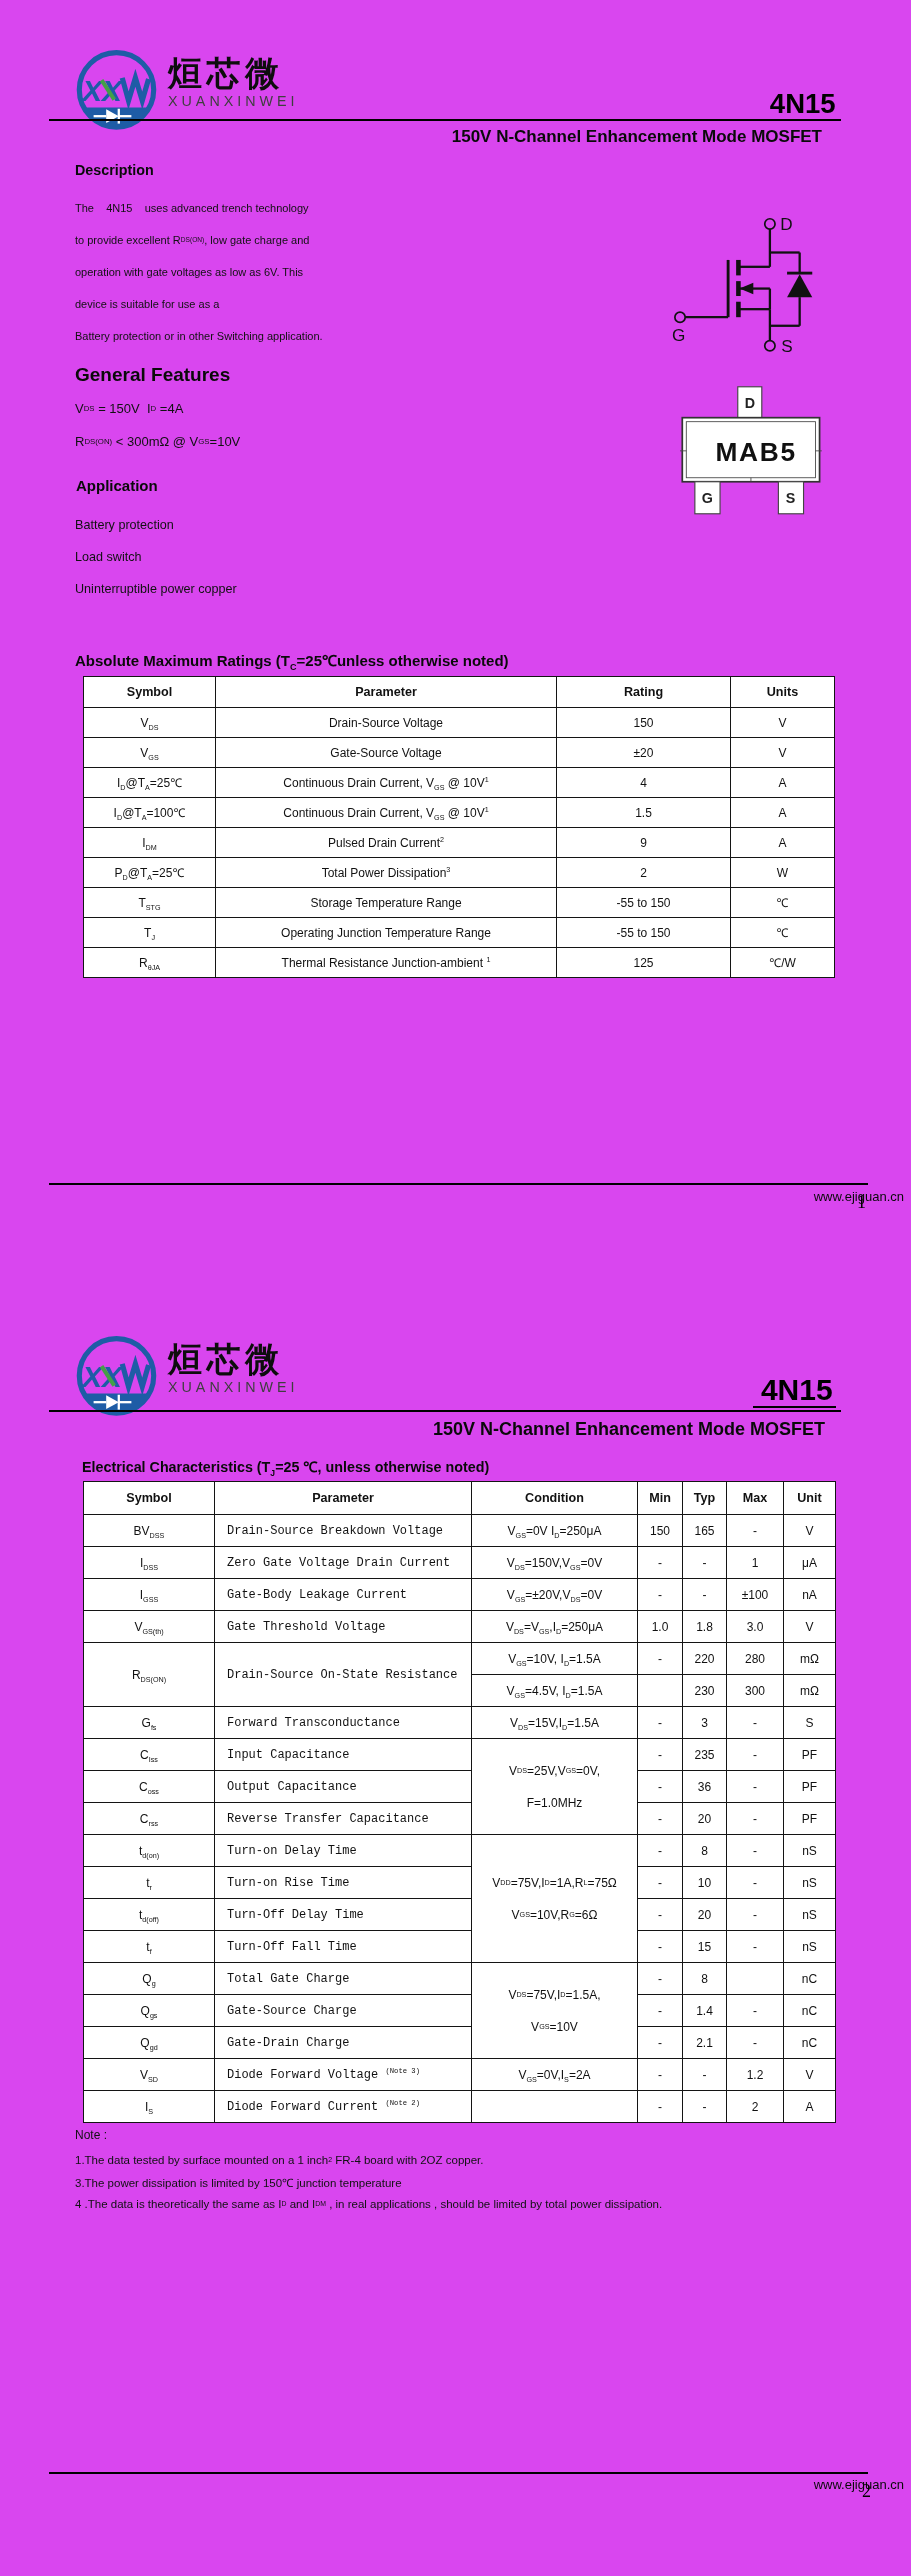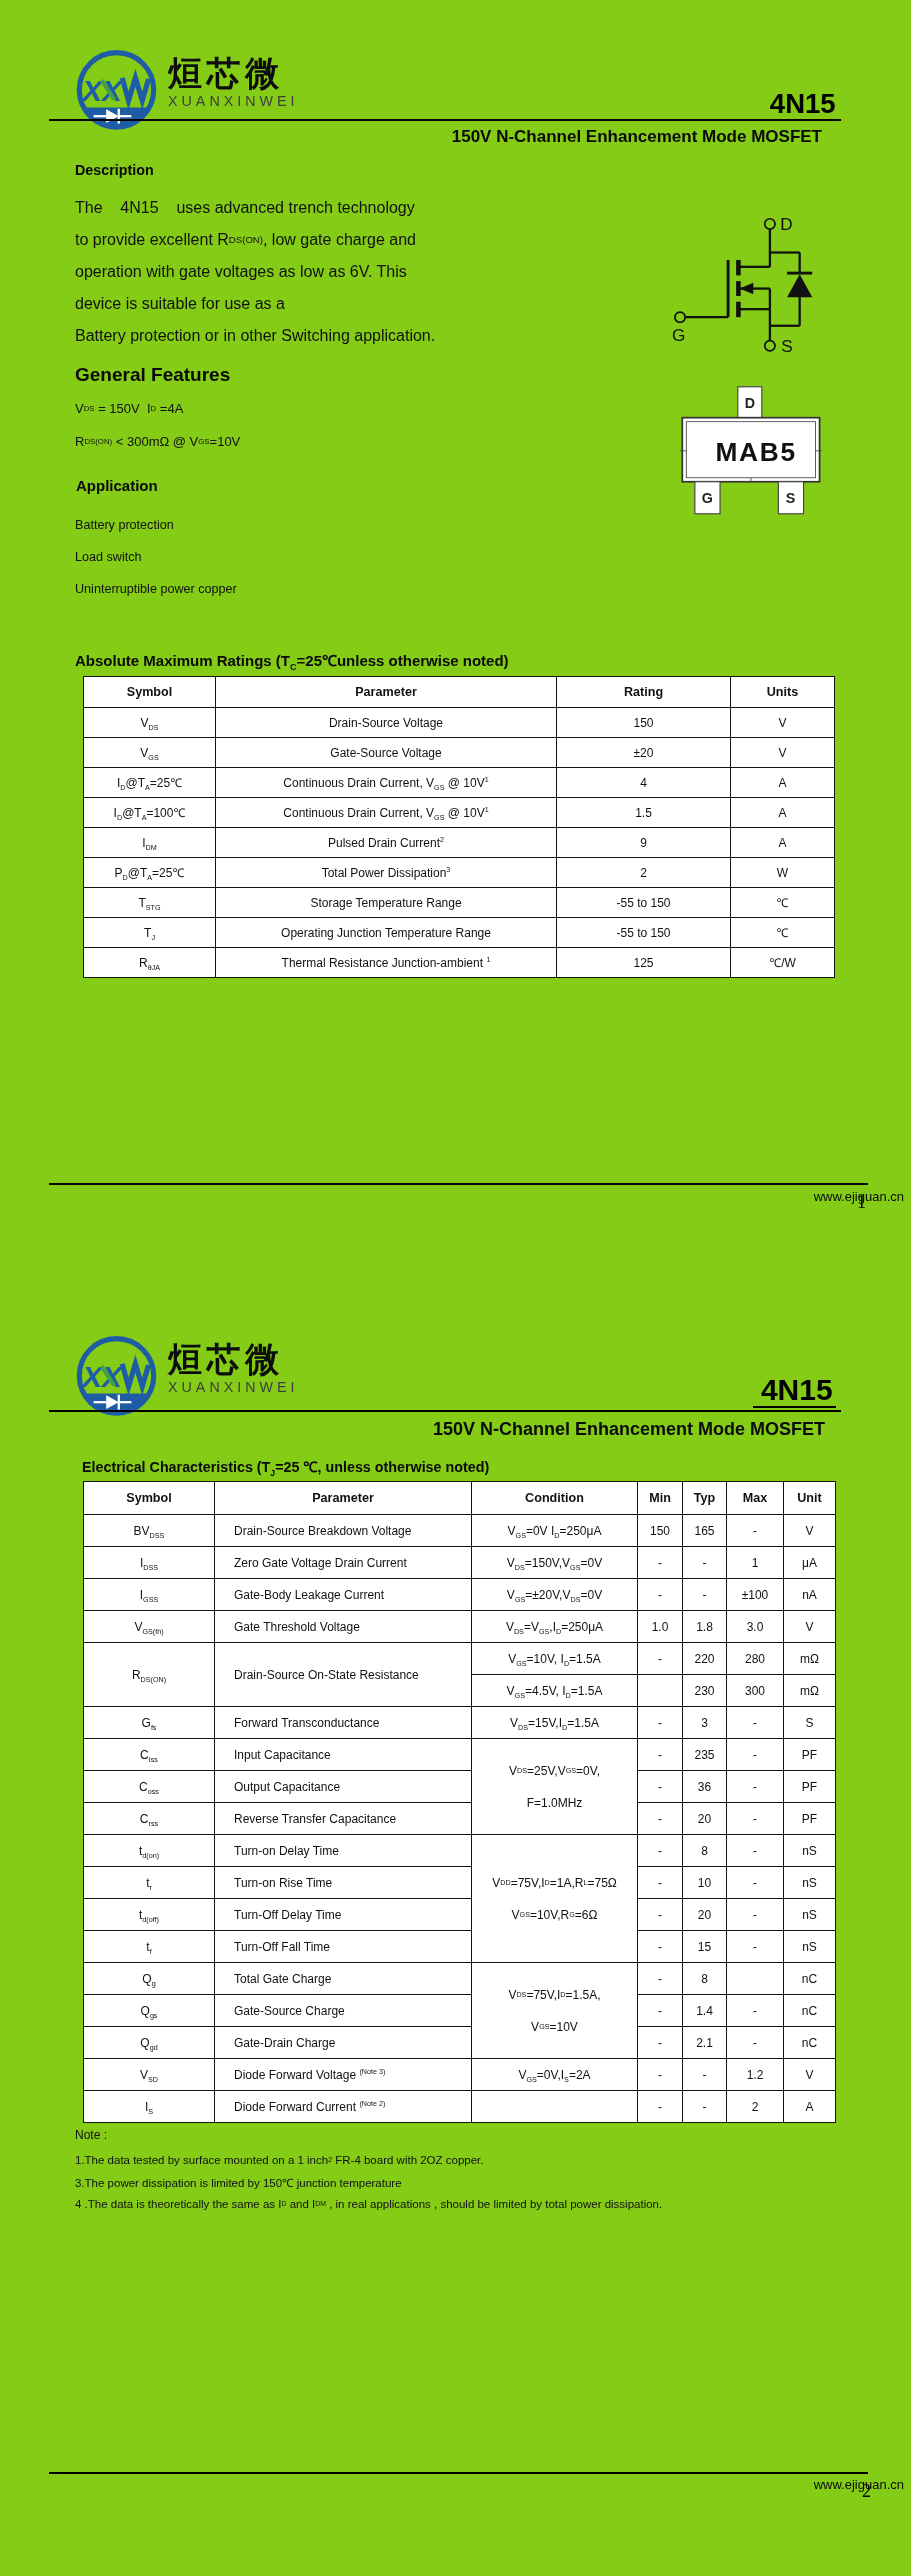--- a/index.html
+++ b/index.html
@@ -1,52 +1,52 @@
 <!DOCTYPE html>
 <html style="font-size:9.2px"><head>
 <meta charset="utf-8">
 <style>
   html,body { margin:0; padding:0; background:#ffffff; }
   .canvas {
     position:relative; width:911px; height:2576px; background:#fff;
     font-family:"Liberation Sans", sans-serif; color:#111;
   }
-  .page { position:absolute; left:0; width:911px; height:1288px; overflow:hidden; background:#84cc16; }
+  .page { position:absolute; left:0; width:911px; height:1288px; overflow:hidden; background:#d946ef; }
   .abs { position:absolute; }
 
   
   .logo { display:flex; align-items:flex-start; gap:8px; }
   .brandtext { display:flex; flex-direction:column; padding-top:8px; }
   .brand-cn { font-size:34px; font-weight:700; letter-spacing:4.6px; color:#0d0d0d; line-height:1.0; }
   .brand-en { font-size:14.3px; letter-spacing:4px; color:#3f3f3f; margin-top:3.4px; }
   .partnum { font-size:27.5px; font-weight:700; color:#000; border-bottom:2.9px solid #000; padding:0 3.4px 1.1px 8px; line-height:1.0; }
   .rule { background:#000; height:2.3px; }
   .subtitle { font-weight:700; color:#0a0a0a; }
   .heading { font-weight:700; color:#0a0a0a; }
 
   .textline { white-space:pre-wrap; }
-  .desc-lines  .textline { height:32px; display:flex; align-items:center; font-size:16px; }
+  .desc-lines  .textline { height:32px; display:flex; align-items:center; font-size:11px; }
   .feat-lines  .textline { height:33px; display:flex; align-items:center; font-size:13px; }
   .app-lines   .textline { height:32px; display:flex; align-items:center; font-size:12.6px; }
   .note-lines  .textline { height:22px; display:flex; align-items:center; font-size:11.5px; }
 
   sub { font-size:60%; line-height:0; }
   sup { font-size:60%; line-height:0; vertical-align:super; }
 
   
   table.tbl { border-collapse:collapse; table-layout:fixed; position:absolute; border:1.7px solid #000; background:#fff; }
   table.tbl th, table.tbl td { border:1.1px solid #141414; text-align:center; vertical-align:middle; padding:0 2.3px; overflow:hidden; }
   table.tbl th { font-size:12.6px; font-weight:700; }
   table.amr td { font-size:12px; }
   table.amr tr { height:30px; }
   table.amr thead tr { height:31px; }
   table.ec td { font-size:12px; }
   table.ec tr { height:32px; }
   table.ec thead tr { height:33px; }
-  table.ec td.param { text-align:left; padding-left:19px; }
+  table.ec td.param { text-align:left; padding-left:12px;font-family:Liberation Mono, monospace; }
   td.cond-group { vertical-align:top; padding:0; }
   .cond-line { height:32px; display:flex; align-items:center; justify-content:center; }
 
   .footer-url { font-size:13px; color:#0a0a0a; text-align:right; }
   .pagenum { font-family:"Liberation Serif", serif; font-size:18px; color:#000; }
 
   svg text { font-family:"Liberation Sans", sans-serif; }
 </style>
 </head>
 <body>

